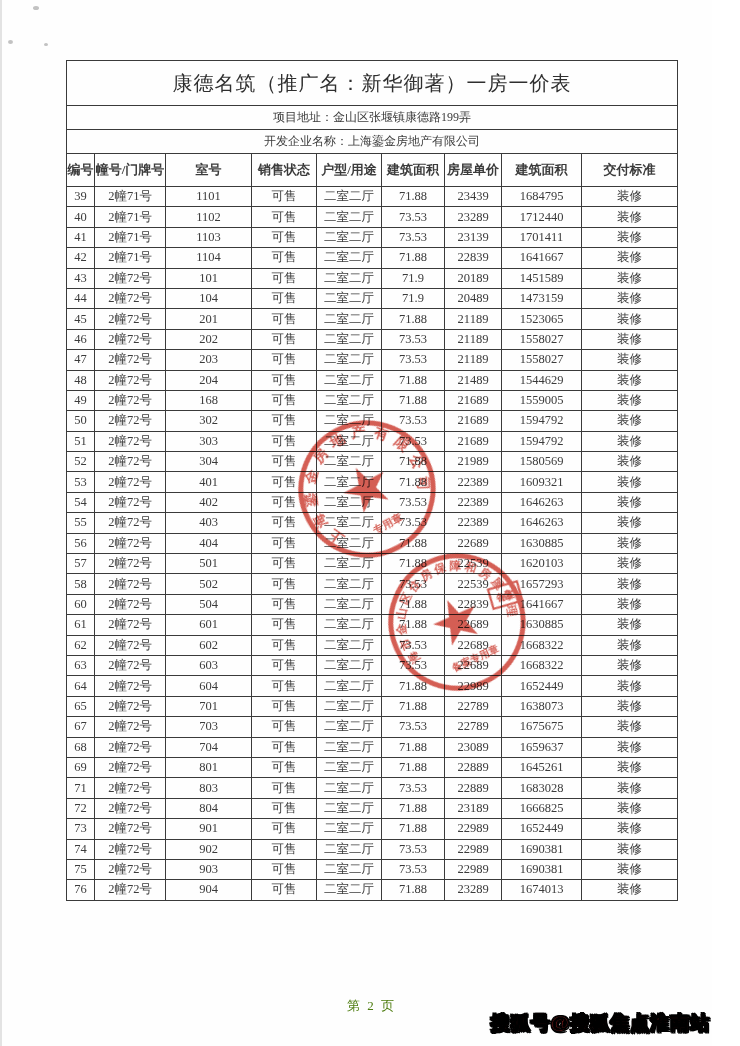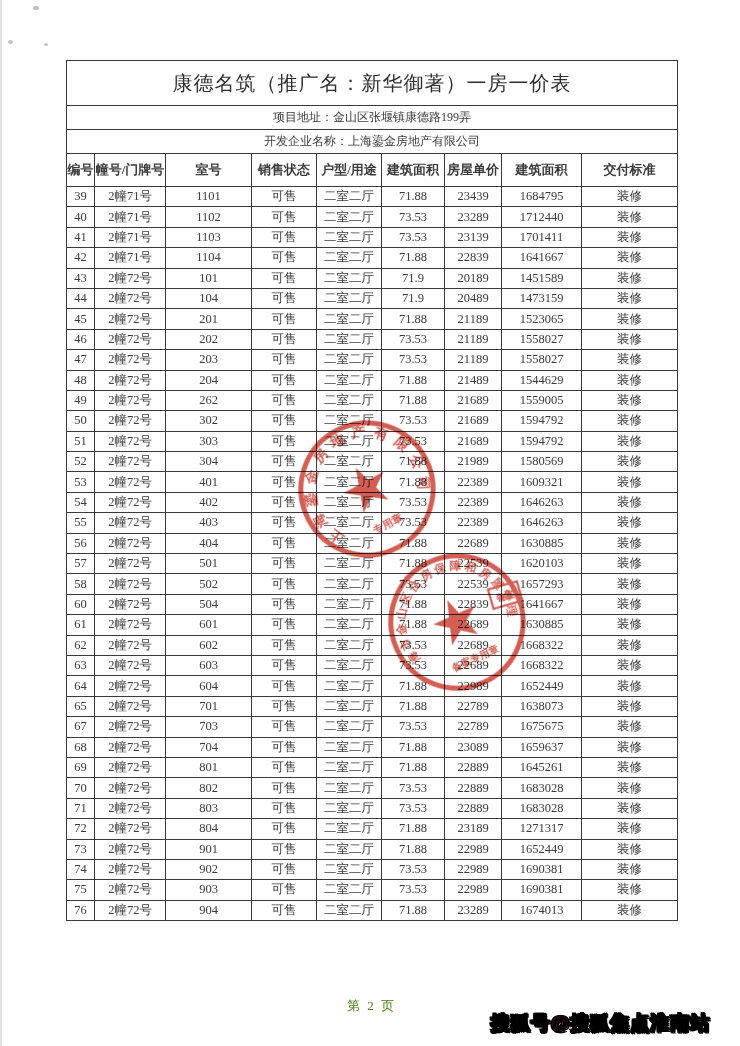--- a/index.html
+++ b/index.html
@@ -199,21 +199,21 @@
           <td>可售</td>
           <td>二室二厅</td>
           <td>71.88</td>
           <td>21489</td>
           <td>1544629</td>
           <td>装修</td>
         </tr>
         <tr>
           <td>49</td>
           <td>2幢72号</td>
-          <td>262</td>
+          <td>168</td>
           <td>可售</td>
           <td>二室二厅</td>
           <td>71.88</td>
           <td>21689</td>
           <td>1559005</td>
           <td>装修</td>
         </tr>
         <tr>
           <td>50</td>
           <td>2幢72号</td>
@@ -406,50 +406,39 @@
           <td>2幢72号</td>
           <td>801</td>
           <td>可售</td>
           <td>二室二厅</td>
           <td>71.88</td>
           <td>22889</td>
           <td>1645261</td>
           <td>装修</td>
         </tr>
         <tr>
-          <td>70</td>
-          <td>2幢72号</td>
-          <td>802</td>
+          <td>71</td>
+          <td>2幢72号</td>
+          <td>803</td>
           <td>可售</td>
           <td>二室二厅</td>
           <td>73.53</td>
           <td>22889</td>
           <td>1683028</td>
           <td>装修</td>
         </tr>
         <tr>
-          <td>71</td>
-          <td>2幢72号</td>
-          <td>803</td>
-          <td>可售</td>
-          <td>二室二厅</td>
-          <td>73.53</td>
-          <td>22889</td>
-          <td>1683028</td>
-          <td>装修</td>
-        </tr>
-        <tr>
           <td>72</td>
           <td>2幢72号</td>
           <td>804</td>
           <td>可售</td>
           <td>二室二厅</td>
           <td>71.88</td>
           <td>23189</td>
-          <td>1271317</td>
+          <td>1666825</td>
           <td>装修</td>
         </tr>
         <tr>
           <td>73</td>
           <td>2幢72号</td>
           <td>901</td>
           <td>可售</td>
           <td>二室二厅</td>
           <td>71.88</td>
           <td>22989</td>

